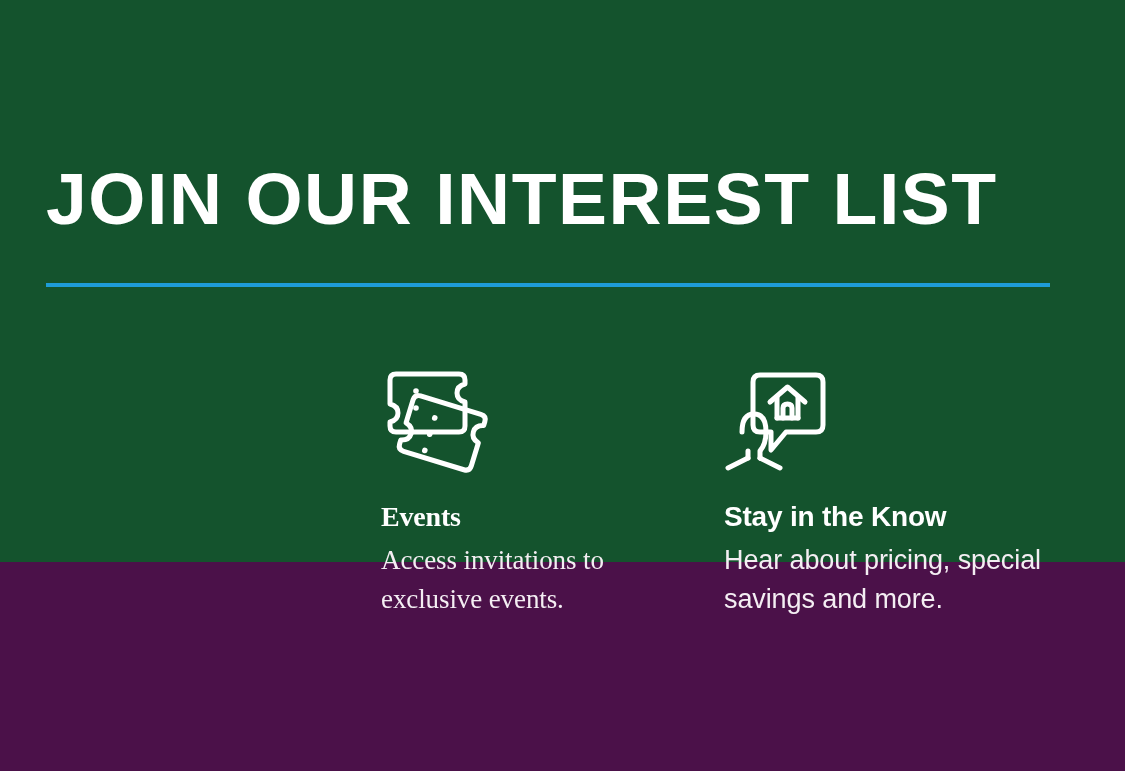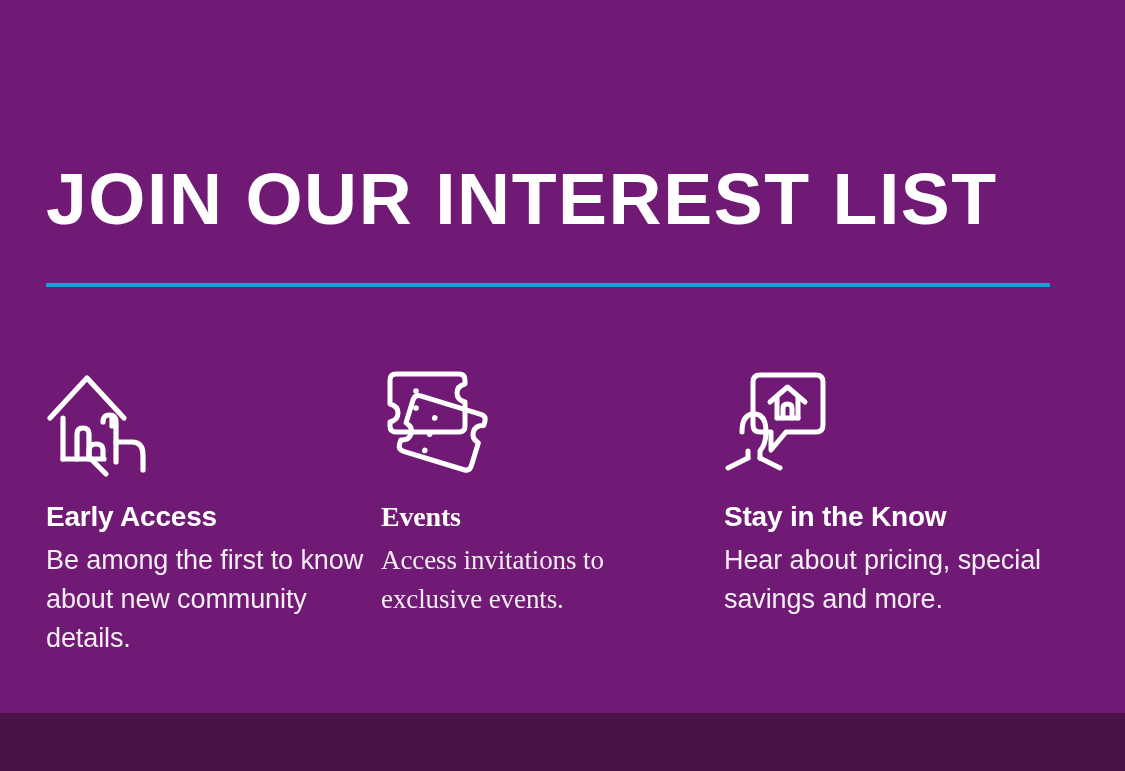--- a/index.html
+++ b/index.html
@@ -12,22 +12,22 @@
 
   body {
     background:#4B1149;
     font-family:"Liberation Sans", sans-serif;
     -webkit-font-smoothing:antialiased;
   }
 
   .banner {
     position:relative;
     width:1125px;
-    height:713px;
-    background:#701a75;
+    height:562px;
+    background:#14532d;
   }
 
   
   .headline {
     position:absolute;
     left:46px;
     top:155px;
     font-size:72px;
     line-height:88px;
     font-weight:bold;
@@ -95,43 +95,20 @@
 <body>
 
 <div class="banner">
 
   <h1 class="headline">JOIN OUR INTEREST LIST</h1>
 
   <div class="accent-rule"></div>
 
   <div class="columns">
 
-    <div class="col col-0">
-      <div class="icon-wrap">
-        <svg width="104" height="108" viewBox="0 0 104 108" fill="none" stroke="#FFFFFF" stroke-width="5.2" stroke-linecap="round" stroke-linejoin="round">
-
-          <path d="M4 56 L41 16 L78 56"></path>
-
-          <path d="M17 56 L17 97"></path>
-
-          <path d="M66 56 L66 64"></path>
-
-          <path d="M17 97 L58 97"></path>
-          <path d="M31 97 L31 72 Q31 66 37 66 Q43 66 43 72 L43 97"></path>
-
-          <path d="M57 60 Q57 53 63.5 53 Q70 53 70 60 L70 100"></path>
-
-          <path d="M70 80 L86 80 Q97 80 97 93 L97 108"></path>
-
-          <path d="M57 96 L57 88 Q57 82 50 82 Q43 82 43 89 L43 95 L60 112"></path>
-        </svg>
-      </div>
-      <div class="col-title">Early Access</div>
-      <div class="col-body">Be among the first to know about new community details.</div>
-    </div>
 
     <div class="col col-1">
       <div class="icon-wrap">
         <svg width="108" height="110" viewBox="0 0 108 110" fill="none" stroke="#FFFFFF" stroke-width="5" stroke-linecap="round" stroke-linejoin="round">
 
           <path d="M9 20
                    Q9 14 15 14
                    L78 14
                    Q84 14 84 20
                    L84 24

